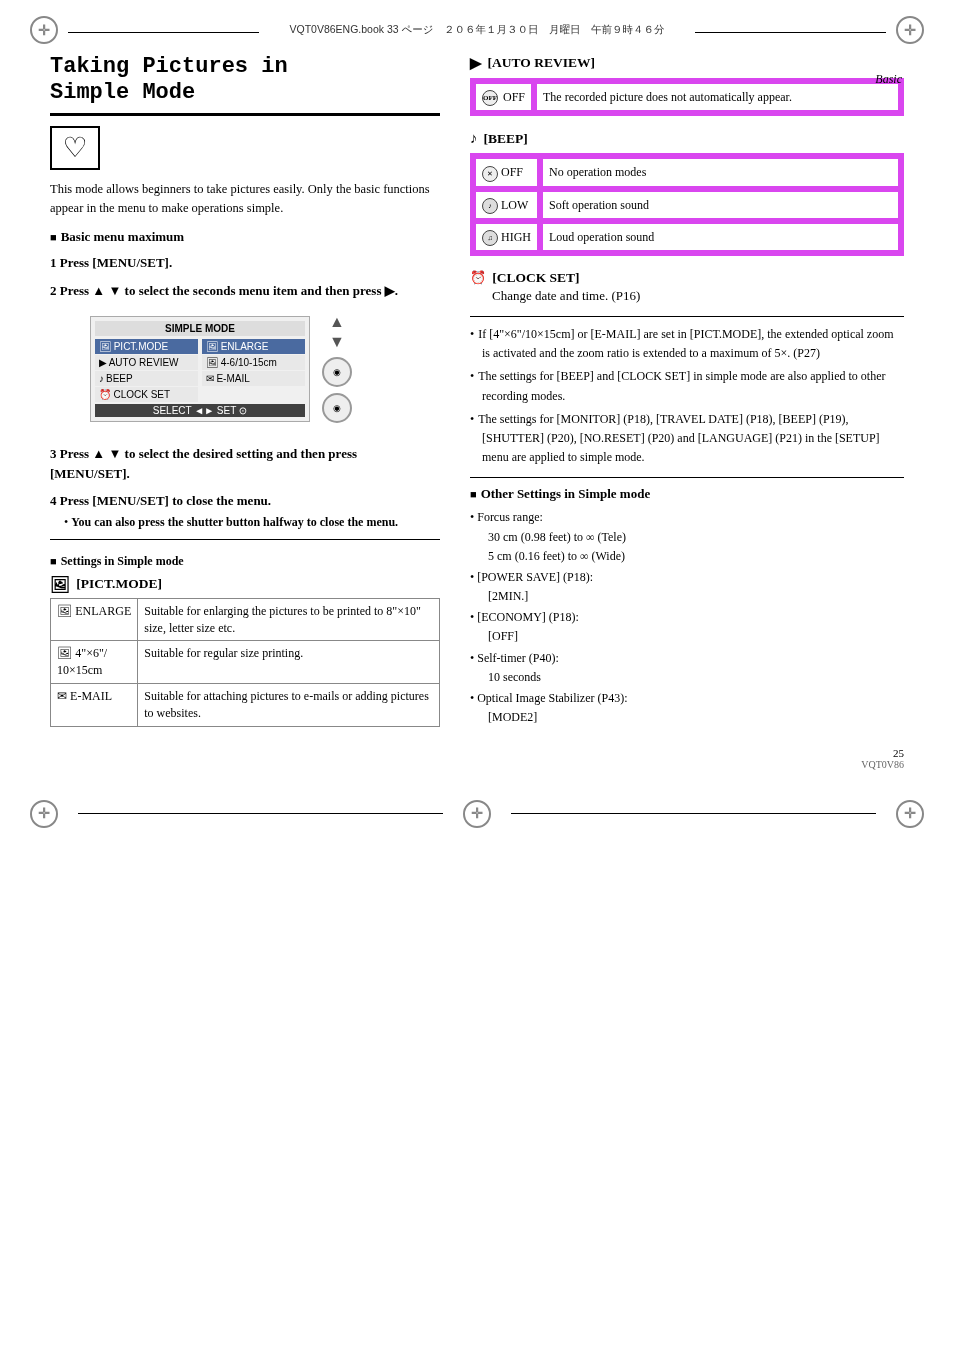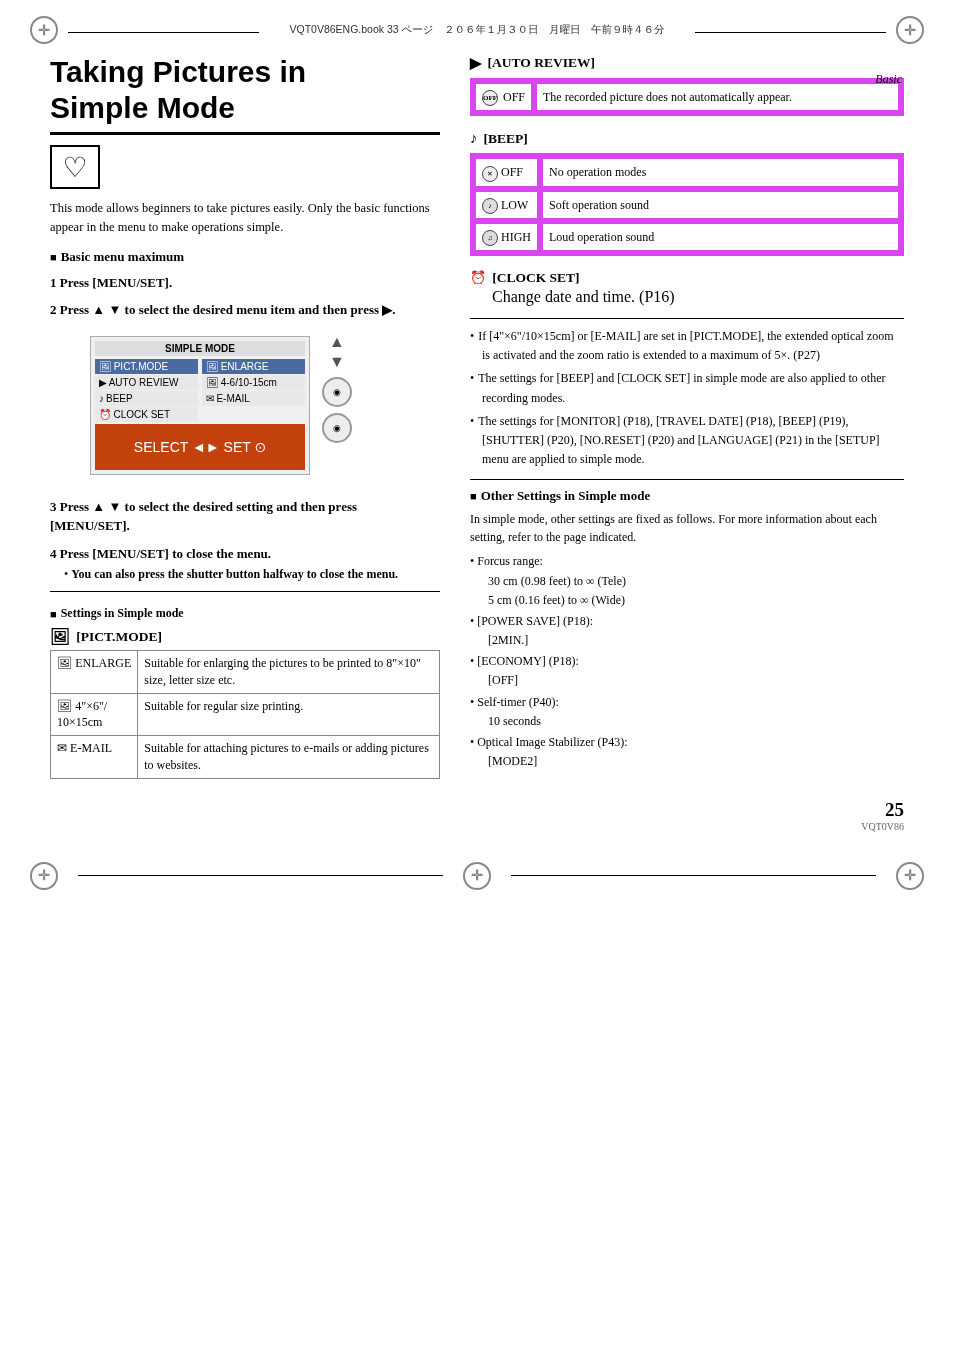--- a/index.html
+++ b/index.html
@@ -50,23 +50,23 @@
       flex: 0 0 390px;
       max-width: 390px;
     }
 
     
     .right-col {
       flex: 1;
     }
 
     h1 {
-      font-size: 30px;
-      font-weight: bold;
-      font-family: Liberation Sans, sans-serif;
+      font-size: 22px;
+      font-weight: bold;
+      font-family: Liberation Mono, monospace;
       line-height: 1.2;
       margin-bottom: 10px;
       border-bottom: 3px solid #000;
       padding-bottom: 6px;
     }
 
     .heart-icon-box {
       border: 2px solid #000;
       width: 50px; height: 44px;
       display: flex; align-items: center; justify-content: center;
@@ -134,25 +134,25 @@
       padding: 2px 4px;
       font-size: 10px;
       display: flex; align-items: center; gap: 2px;
       margin-bottom: 1px;
     }
     .menu-item.selected {
       background: #4a6aa0;
       color: #fff;
     }
     .menu-footer {
-      background: #c2410c;
+      background: #404040;
       color: #fff;
-      font-size: 14px;
+      font-size: 10px;
       text-align: center;
-      padding: 15px;
+      padding: 1px;
     }
     .menu-wrapper {
       position: relative;
       display: inline-block;
       margin-left: 40px;
     }
 
     
     .settings-section-header {
       font-size: 12px;
@@ -246,21 +246,21 @@
     .clock-set-section {
       margin-bottom: 12px;
     }
     .clock-title {
       font-size: 13px;
       font-weight: bold;
       display: flex; align-items: center; gap: 6px;
       margin-bottom: 2px;
     }
     .clock-desc {
-      font-size: 16px;
+      font-size: 13px;
       margin-left: 22px;
     }
 
     
     .other-settings {
       font-size: 12px;
     }
     .other-settings-title {
       font-size: 13px;
       font-weight: bold;
@@ -291,22 +291,22 @@
     }
 
     
     .page-number-area {
       display: flex;
       justify-content: flex-end;
       padding: 10px 50px 0 0;
       font-size: 12px;
     }
     .page-num-box {
-      font-size: 19px;
-      font-weight: bold;
+      font-size: 11px;
+      font-weight: normal;
     }
     .page-code {
       font-size: 10px;
       color: #666;
     }
 
     
     .bottom-area {
       display: flex;
       justify-content: space-between;
@@ -387,21 +387,21 @@
       
       <div class="section-header">Basic menu maximum</div>
 
       
       <div class="step">
         <span class="step-num">1 </span><span class="step-text">Press [MENU/SET].</span>
       </div>
 
       
       <div class="step">
-        <span class="step-num">2 </span><span class="step-text">Press ▲ ▼ to select the desired menu item and then press ▶.</span>
+        <span class="step-num">2 </span><span class="step-text">Press ▲ ▼ to select the seconds menu item and then press ▶.</span>
       </div>
 
       
       <div class="menu-wrapper">
         <div class="menu-mockup">
           <div class="menu-title-bar">SIMPLE MODE</div>
           <div class="menu-row">
             <div class="menu-left">
               <div class="menu-item selected"><span>🖼</span> PICT.MODE</div>
               <div class="menu-item"><span>▶</span> AUTO REVIEW</div>
@@ -533,21 +533,20 @@
       <ul class="bullet-list">
         <li>If [4"×6"/10×15cm] or [E-MAIL] are set in [PICT.MODE], the extended optical zoom is activated and the zoom ratio is extended to a maximum of 5×. (P27)</li>
         <li>The settings for [BEEP] and [CLOCK SET] in simple mode are also applied to other recording modes.</li>
         <li>The settings for [MONITOR] (P18), [TRAVEL DATE] (P18), [BEEP] (P19), [SHUTTER] (P20),  [NO.RESET] (P20) and [LANGUAGE] (P21) in the [SETUP] menu are applied to simple mode.</li>
       </ul>
 
       <div class="divider-horiz" style="margin-top:10px;"></div>
 
       <div class="other-settings">
         <div class="other-settings-title">Other Settings in Simple mode</div>
-        <p style="margin-bottom:6px; font-size:12px; line-height:1.5;">In simple mode, other settings are fixed as follows. For more information about each setting, refer to the page indicated.</p>
         <ul class="other-bullet">
           <li>Forcus range:<br>&nbsp;&nbsp;30 cm (0.98 feet) to ∞ (Tele)<br>&nbsp;&nbsp;5 cm (0.16 feet) to ∞ (Wide)</li>
           <li>[POWER SAVE] (P18):<br>&nbsp;&nbsp;[2MIN.]</li>
           <li>[ECONOMY] (P18):<br>&nbsp;&nbsp;[OFF]</li>
           <li>Self-timer (P40):<br>&nbsp;&nbsp;10 seconds</li>
           <li>Optical Image Stabilizer (P43):<br>&nbsp;&nbsp;[MODE2]</li>
         </ul>
       </div>
 
     </div>

